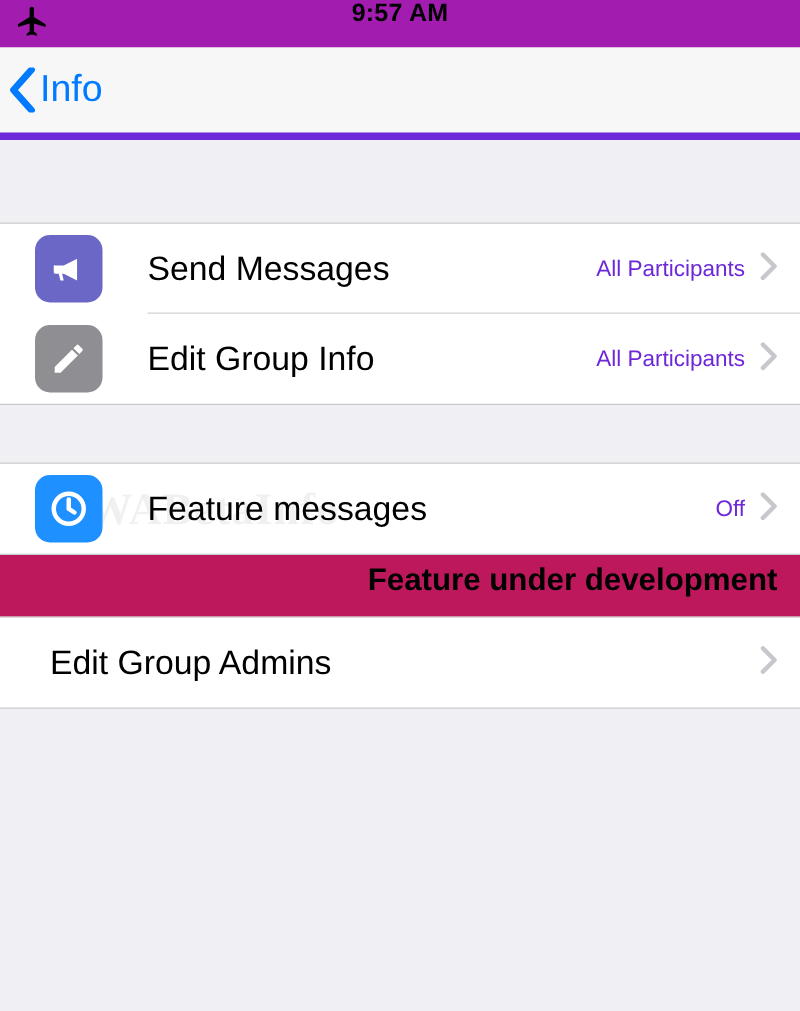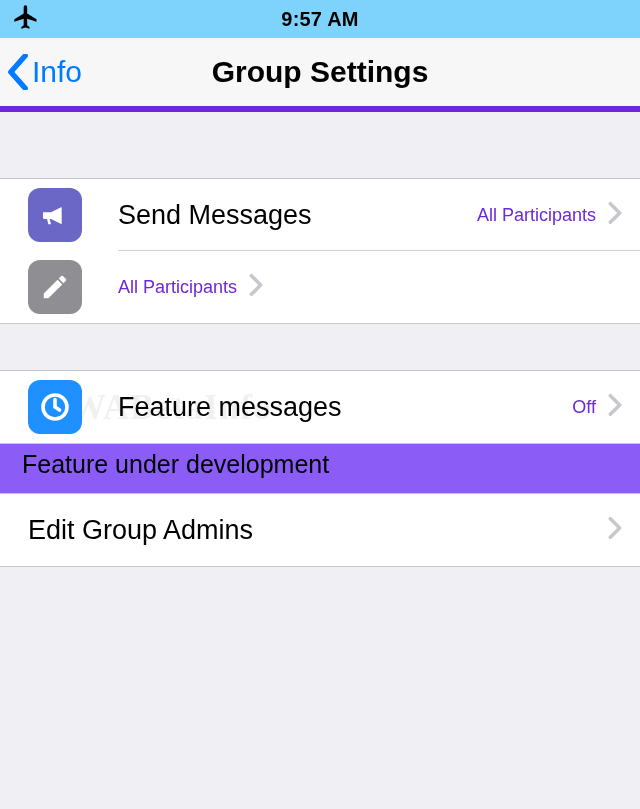--- a/index.html
+++ b/index.html
@@ -7,23 +7,23 @@
     width: 640px;
     height: 809px;
     font-family: -apple-system, "Helvetica Neue", Helvetica, Arial, sans-serif;
     background: #efeff4;
     color: #000;
   }
   
   .status-bar {
     position: relative;
     height: 38px;
-    background: #7dd3fc;
-    display: flex;
-    align-items: center;
+    background: #a21caf;
+    display: flex;
+    align-items: flex-start;
     justify-content: center;
   }
   .status-left {
     position: absolute;
     left: 12px;
     top: 0;
     height: 100%;
     display: flex;
     align-items: center;
     gap: 8px;
@@ -140,29 +140,30 @@
   .row-value {
     font-size: 18px;
     color: #6d28d9;
     margin-right: 6px;
   }
   .chevron {
     flex: 0 0 auto;
     margin-left: 6px;
   }
   .dev-banner {
-    background: #8b5cf6;
+    background: #be185d;
     padding: 6px 18px 14px 22px;
     font-size: 25px;
-    font-weight: 400;
+    font-weight: 700;
     font-family: "Arial Black", Arial, sans-serif;
     border-bottom: 1px solid #c8c8c8;
+    text-align: right;
   }
   .row.no-icon { padding-left: 28px; }
-  .row.no-icon .row-label { margin-left: 0; }
+  .row.no-icon .row-label { margin-left: 12px; }
   
   .watermark {
     position: absolute;
     left: 70px;
     top: 50%;
     transform: translateY(-50%);
     font-size: 36px;
     font-weight: 800;
     color: rgba(0,0,0,0.06);
     letter-spacing: 1px;
@@ -186,21 +187,20 @@
   <div class="status-time">9:57 AM</div>
 </div>
 
 <div class="nav-bar">
   <div class="nav-back">
     <svg width="24" height="36" viewBox="0 0 12 20">
       <polyline points="10,1 2,10 10,19" fill="none" stroke="#007aff" stroke-width="3" stroke-linecap="round" stroke-linejoin="round"></polyline>
     </svg>
     <span style="margin-left:2px;">Info</span>
   </div>
-  <div class="nav-title">Group Settings</div>
 </div>
 
 <div class="spacer"></div>
 
 <div class="group">
   <div class="row">
     <div class="icon-box icon-megaphone">
       <svg width="32" height="32" viewBox="0 0 24 24" fill="#fff">
         <path d="M3 10v4a1 1 0 0 0 1 1h2l1 4h2l-1-4h1l8 4V6l-8 4H4a1 1 0 0 0-1 0z"></path>
       </svg>
@@ -213,20 +213,21 @@
         </svg>
     </span>
     <div class="sep"></div>
   </div>
   <div class="row">
     <div class="icon-box icon-pencil">
       <svg width="30" height="30" viewBox="0 0 24 24" fill="#fff">
         <path d="M3 17.25V21h3.75L17.81 9.94l-3.75-3.75L3 17.25zM20.71 7.04a1 1 0 0 0 0-1.41l-2.34-2.34a1 1 0 0 0-1.41 0L15 5.25l3.75 3.75 1.96-1.96z"></path>
       </svg>
     </div>
+    <div class="row-label">Edit Group Info</div>
     <div class="row-value">All Participants</div>
     <span class="chevron">
       <svg width="14" height="24" viewBox="0 0 12 20">
           <polyline points="2,2 10,10 2,18" fill="none" stroke="#c7c7cc" stroke-width="3" stroke-linecap="round" stroke-linejoin="round"></polyline>
         </svg>
     </span>
   </div>
 </div>
 
 <div class="spacer-sm"></div>

